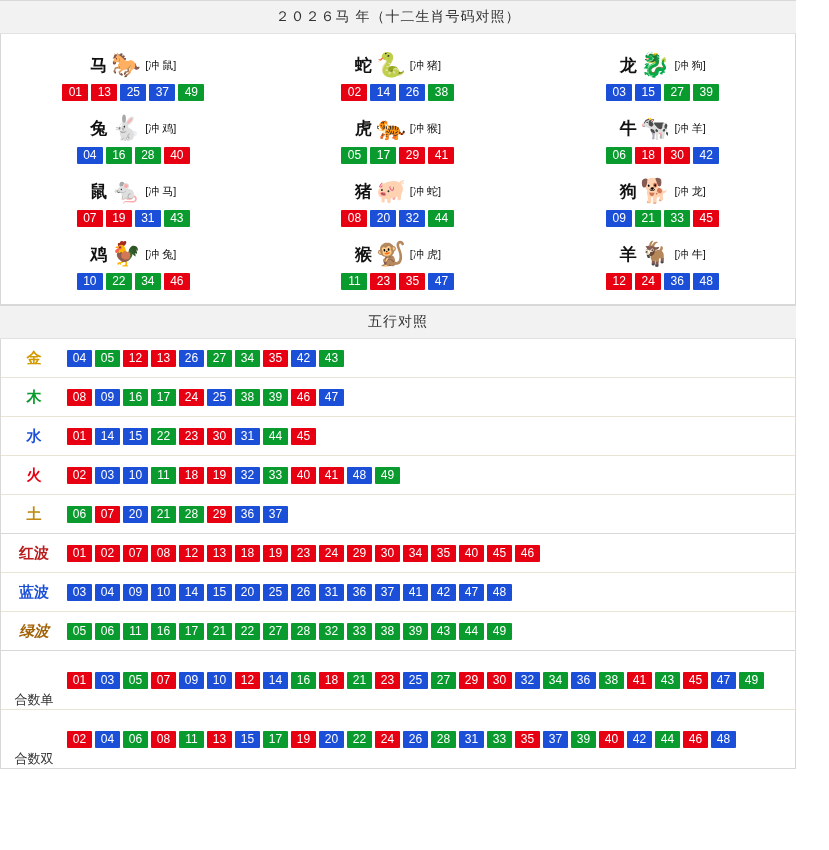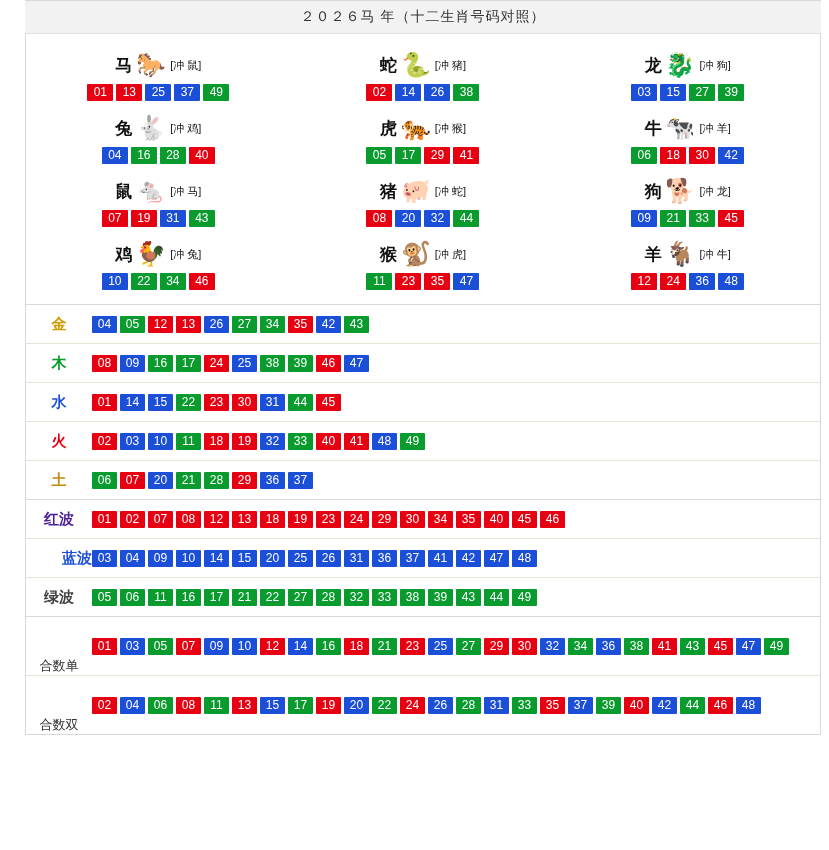--- a/index.html
+++ b/index.html
@@ -1,17 +1,17 @@
 <!DOCTYPE html>
 <html><head>
 <meta charset="utf-8">
 <style>
   html,body{margin:0;padding:0;background:#ffffff;}
   body{font-family:"Liberation Sans","DejaVu Sans",sans-serif;font-size:13px;color:#333;}
-  .page{width:796px;background:#fff;padding-left:25px;}
+  .page{width:796px;background:#fff;}
   .hdr{
     background:#f2f2f2;border-top:1px solid #d8d8d8;border-bottom:1px solid #e2e2e2;
     text-align:center;font-size:14px;color:#333;padding:7px 0;letter-spacing:1px;
   }
   .hdr.first{border-top:1px solid #d8d8d8;}
   
   .zodiac{
     display:grid;grid-template-columns:repeat(3,1fr);
     padding:8px 0 10px 0;border-left:1px solid #d8d8d8;border-right:1px solid #d8d8d8;
     border-bottom:1px solid #d8d8d8;background:#fff;
@@ -36,23 +36,23 @@
   .row:last-child{border-bottom:1px solid #d8d8d8;}
   .rlabel{
     width:66px;min-width:66px;text-align:center;font-size:15px;font-weight:bold;
   }
   .rnums{display:flex;gap:3px;flex-wrap:wrap;padding:6px 0;}
   .lab-gold{color:#d39a00;}
   .lab-wood{color:#0a9b2e;}
   .lab-water{color:#1b4fd8;}
   .lab-fire{color:#e60012;}
   .lab-earth{color:#c08a12;}
-  .lab-red{color:#4c1d95;}
-  .lab-blue{color:#1b4fd8;text-align:right;}
-  .lab-green{color:#404040;}
+  .lab-red{color:#b91c1c;}
+  .lab-blue{color:#1b4fd8;}
+  .lab-green{color:#a16207;font-style:italic;}
   .lab-plain{color:#444;font-weight:normal;font-size:13px;margin-top:40px;}
   .rnums .n{min-width:21px;}
   .compact .rlabel{width:66px;font-size:13px;font-weight:normal;color:#333;}
 </style>
 </head>
 <body>
 
 <div class="page">
 
   <div class="hdr first">２０２６马 年（十二生肖号码对照）</div>
@@ -209,20 +209,21 @@
         </div>
         <div class="nums">
           <span class="n red">12</span>
           <span class="n red">24</span>
           <span class="n blue">36</span>
           <span class="n blue">48</span>
         </div>
       </div>
     </div>
 
+  <div class="hdr">五行对照</div>
   <div class="rows">
       <div class="row">
         <div class="rlabel lab-gold">金</div>
         <div class="rnums">
           <span class="n blue">04</span>
           <span class="n green">05</span>
           <span class="n red">12</span>
           <span class="n red">13</span>
           <span class="n blue">26</span>
           <span class="n green">27</span>

